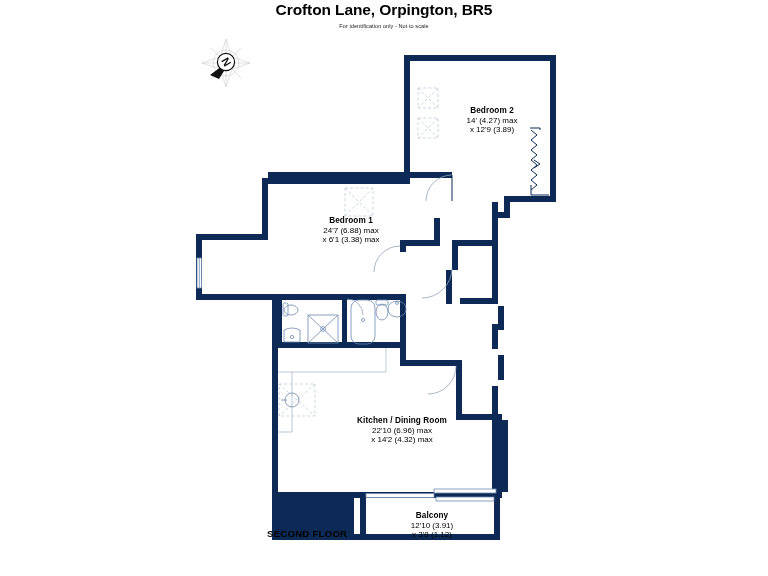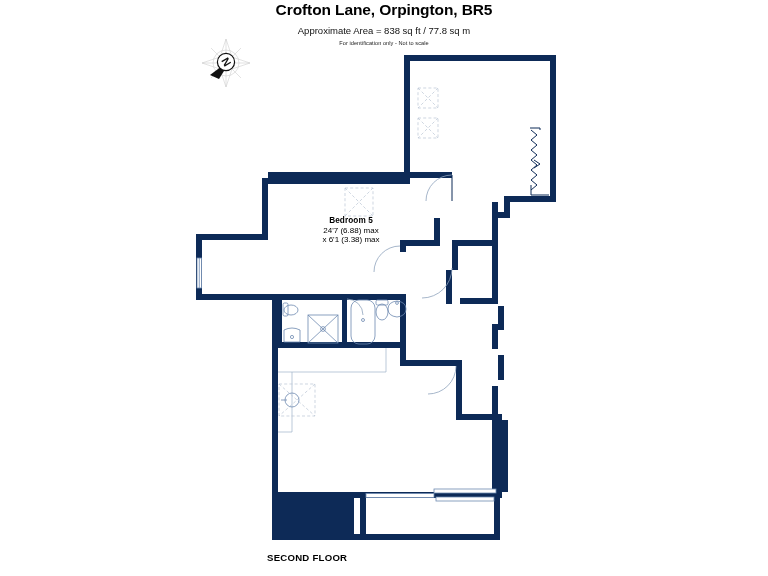--- a/index.html
+++ b/index.html
@@ -22,33 +22,32 @@
   .hdr-area{font-size:9.5px;margin-top:6px;color:#111;}
   .hdr-note{font-size:5.6px;margin-top:4px;color:#222;letter-spacing:.05px;}
 
   
   #plan{position:absolute;left:0;top:0;width:768px;height:576px;}
 
   
   .lbl{position:absolute;text-align:center;line-height:1.18;}
   .lbl .n{font-size:8.2px;font-weight:bold;letter-spacing:.1px;}
   .lbl .d{font-size:8px;}
-  .floor-lbl{position:absolute;font-size:9.6px;font-weight:bold;letter-spacing:.25px;margin-top:24px;}
+  .floor-lbl{position:absolute;font-size:9.6px;font-weight:bold;letter-spacing:.25px;}
 
   
   .footer{position:absolute;left:0;top:545px;width:768px;height:31px;}
 </style>
 </head>
 <body>
 
 <div id="root">
 
   <div class="hdr">
     <div class="hdr-title">Crofton Lane, Orpington, BR5</div>
-    <div class="hdr-area">Approximate Area = 838 sq ft / 77.8 sq m</div>
     <div class="hdr-note">For identification only - Not to scale</div>
   </div>
 
   <svg id="plan" viewBox="0 0 768 576">
     <defs>
       <style>
         .w   { fill:#0d2a57; }
         .thin{ fill:none; stroke:#0d2a57; stroke-width:1; }
         .fx  { fill:none; stroke:#6d89b0; stroke-width:0.8; }
         .fxl { fill:none; stroke:#9fb2c9; stroke-width:0.7; }
@@ -217,28 +216,43 @@
         <circle cx="0" cy="0" r="13"></circle>
         <path d="M 0 -24 L 6 -6 L 24 0 L 6 6 L 0 24 L -6 6 L -24 0 L -6 -6 Z"></path>
         <path d="M 0 -24 L 0 24 M -24 0 L 24 0 M -15 -15 L 15 15 M 15 -15 L -15 15"></path>
       </g>
       <path d="M 0 0 L -16 12 L -7 16 L -2 8 Z" fill="#111"></path>
       <circle cx="0" cy="-1" r="8.6" fill="#fff" stroke="#111" stroke-width="1.2"></circle>
       <text x="0" y="3" font-family="Liberation Sans, sans-serif" font-size="11" font-weight="bold" text-anchor="middle" fill="#111" transform="rotate(-120 0 -1)">N</text>
     </g>
   </svg>
 
+  <div class="lbl" style="left:432px;top:106px;width:120px;">
+    <div class="n">Bedroom 2</div>
+    <div class="d">14' (4.27) max</div>
+    <div class="d">x 12'9 (3.89)</div>
+  </div>
 
   <div class="lbl" style="left:281px;top:216px;width:140px;">
-    <div class="n">Bedroom 5</div>
+    <div class="n">Bedroom 1</div>
     <div class="d">24'7 (6.88) max</div>
     <div class="d">x 6'1 (3.38) max</div>
   </div>
 
-
+  <div class="lbl" style="left:322px;top:416px;width:160px;">
+    <div class="n">Kitchen / Dining Room</div>
+    <div class="d">22'10 (6.96) max</div>
+    <div class="d">x 14'2 (4.32) max</div>
+  </div>
+
+  <div class="lbl" style="left:372px;top:511px;width:120px;">
+    <div class="n">Balcony</div>
+    <div class="d">12'10 (3.91)</div>
+    <div class="d">x 3'8 (1.12)</div>
+  </div>
 
   <div class="floor-lbl" style="left:267px;top:528px;">SECOND FLOOR</div>
 
   <div class="footer">
     
 
     
 
     
 

